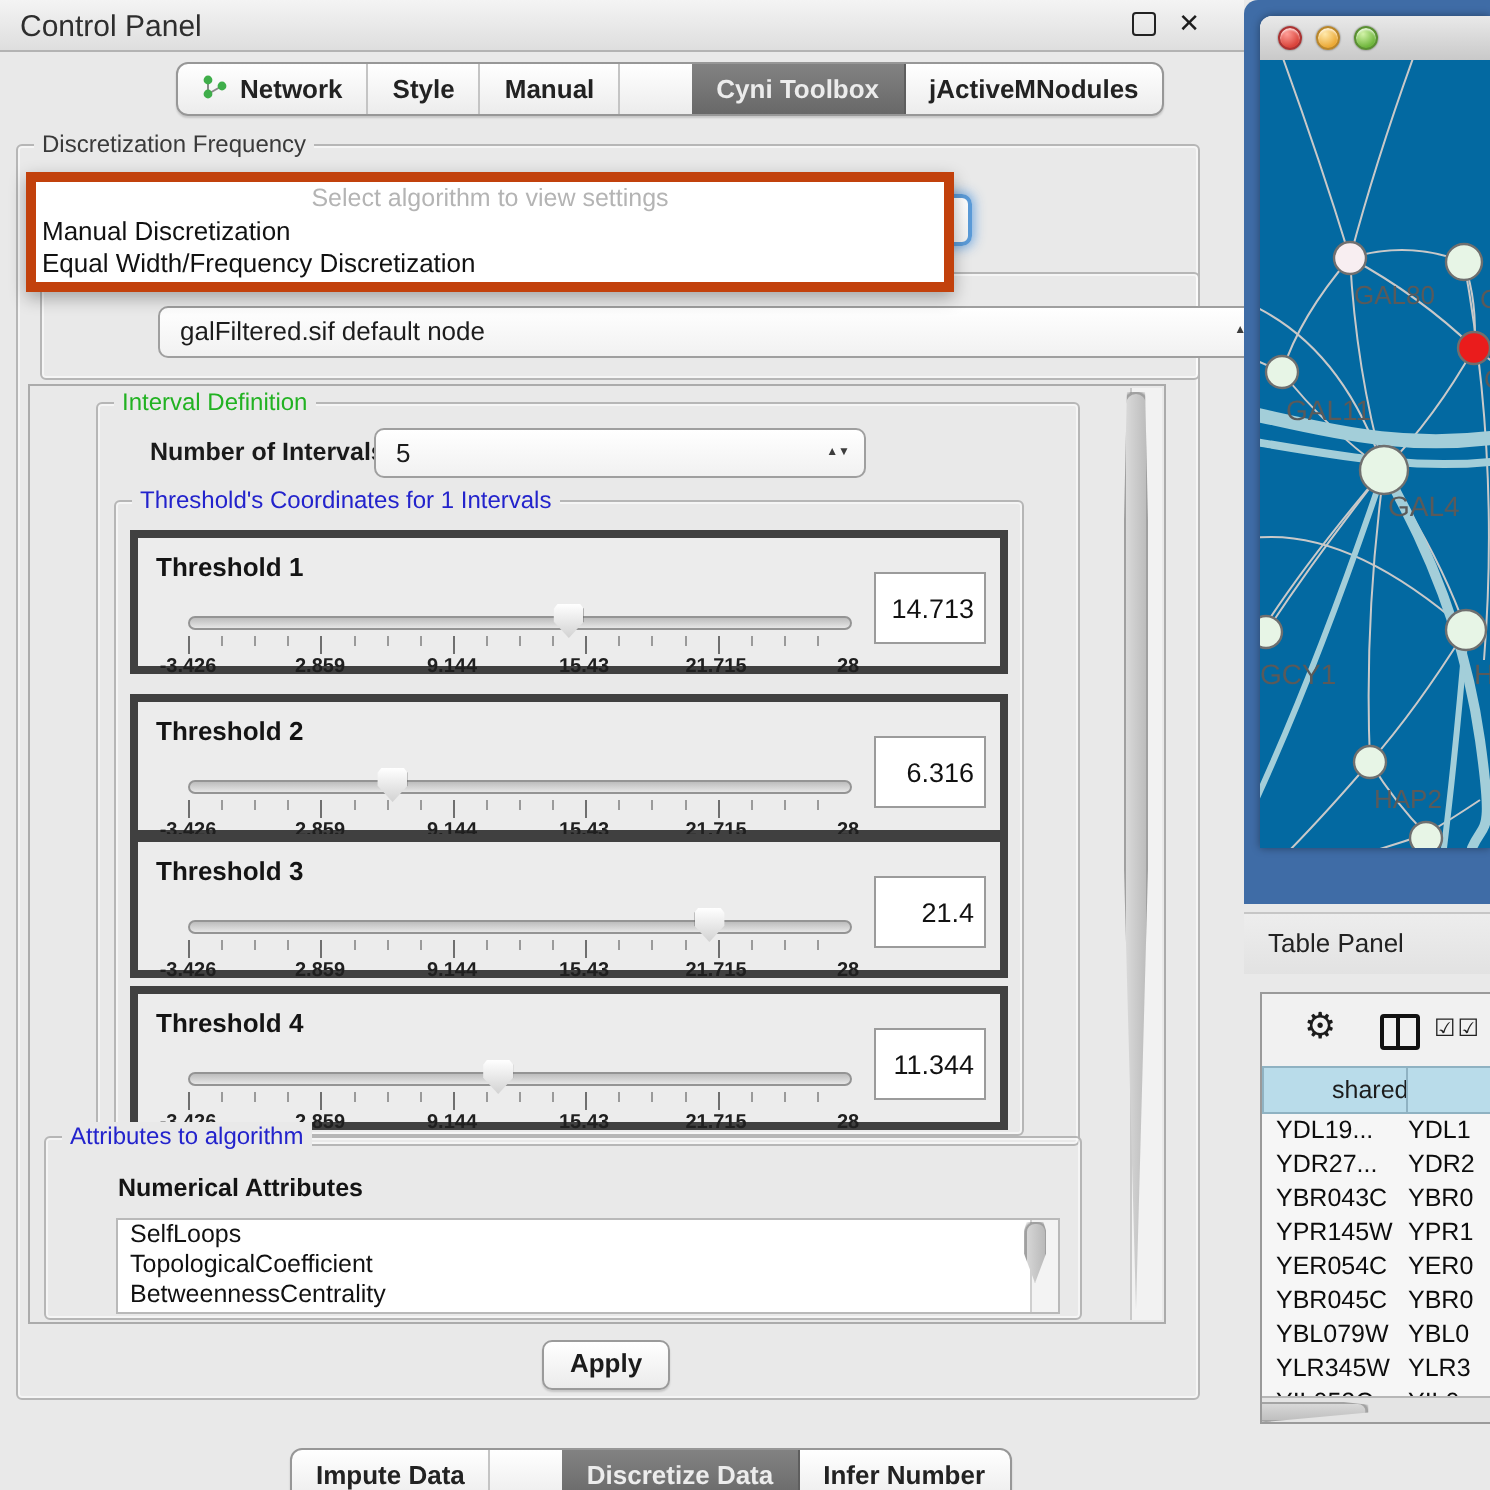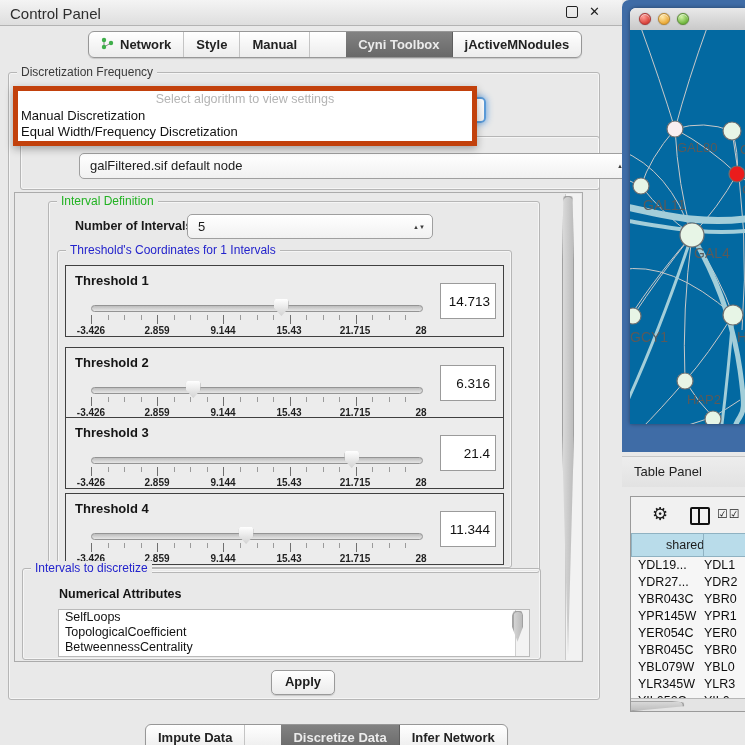--- a/index.html
+++ b/index.html
@@ -45,21 +45,21 @@
   #scrollpane{position:absolute;left:14px;top:192px;width:569px;height:470px;border:1px solid #ababab;background:#e9e9e9;box-sizing:border-box;}
   #v-scroll{position:absolute;right:1px;top:1px;width:15px;height:466px;background:#f2f2f2;border-left:1px solid #c9c9c9;}
   #v-scroll .thumb{position:absolute;left:2px;top:2px;width:10px;height:98%;background:linear-gradient(90deg,#d9d9d9,#bdbdbd);border:1px solid #a0a0a0;border-radius:6px;}
 
   #interval-box{left:33px;top:8px;width:490px;height:370px;}
   #num-label{position:absolute;left:26px;top:17px;font-size:12.5px;font-weight:bold;color:#1a1a1a;}
   #num-combo{left:138px;top:12px;width:246px;height:25px;}
 
   #thr-box{left:8px;top:48px;width:453px;height:316px;}
 
-  .thr-panel{position:absolute;left:7px;width:439px;height:72px;background:#ececec;border:1px solid #404040;box-sizing:border-box;}
+  .thr-panel{position:absolute;left:7px;width:439px;height:72px;background:#ececec;border:4px solid #404040;box-sizing:border-box;}
   .thr-label{position:absolute;left:9px;top:7px;font-size:13px;font-weight:bold;color:#141414;}
   .slider{position:absolute;left:25px;top:32px;width:330px;height:38px;}
   .track{position:absolute;left:0;top:7px;width:100%;height:5px;background:linear-gradient(#bdbdbd,#e6e6e6);border:1px solid #949494;border-radius:4px;}
   .thumb{position:absolute;top:1px;width:15px;height:17px;transform:translateX(-50%);background:linear-gradient(#ffffff,#d2d2d2);clip-path:polygon(12% 0,88% 0,100% 14%,100% 52%,50% 100%,0 52%,0 14%);filter:drop-shadow(0 0 1px #777) drop-shadow(0 1px 1px rgba(0,0,0,.35));}
   .ticks-minor,.ticks-major{position:absolute;left:0;top:17px;width:calc(100% + 1px);}
   .ticks-minor{height:5px;background-image:repeating-linear-gradient(90deg,#9a9a9a 0,#9a9a9a 1px,transparent 1px,transparent 5%);}
   .ticks-major{height:9px;background-image:repeating-linear-gradient(90deg,#6f6f6f 0,#6f6f6f 1px,transparent 1px,transparent 20%);}
   .scale-lab{position:absolute;top:27px;transform:translateX(-50%);font-size:10px;font-weight:bold;color:#1f1f1f;white-space:nowrap;}
   .val-box{position:absolute;right:7px;top:17px;width:56px;height:36px;background:#fff;border:1px solid #9b9b9b;font-size:13.5px;color:#111;text-align:right;line-height:36px;padding-right:5px;box-sizing:border-box;}
 
@@ -244,21 +244,21 @@
                   <span class="scale-lab" style="left:60%">15.43</span>
                   <span class="scale-lab" style="left:80%">21.715</span>
                   <span class="scale-lab" style="left:100%">28</span>
                 </div>
                 <div class="val-box">11.344</div>
               </div>
             </div>
         </div>
 
         <div class="groupbox" id="attr-box" style="left:-27px;top:366px;width:517px;height:90px;">
-          <span class="legend blue">Intervals to discretize</span>
+          <span class="legend blue">Attributes to algorithm</span>
           <span id="attr-sub">Numerical Attributes</span>
           <div id="attr-list">
             <div>
 
                 <div class="list-item">SelfLoops</div>
 
                 <div class="list-item">TopologicalCoefficient</div>
 
                 <div class="list-item">BetweennessCentrality</div>
               </div>
@@ -277,21 +277,21 @@
     <div id="apply-btn">Apply</div>
 
     <div class="seg-bar" id="bottom-tabs">
       <div class="seg">
           <span>Impute Data</span>
         </div>
       <div class="seg selected">
           <span>Discretize Data</span>
         </div>
       <div class="seg">
-          <span>Infer Network</span>
+          <span>Infer Number</span>
         </div>
     </div>
   </div>
 
   <div id="right">
 
     <div id="net-frame">
       <div id="net-window">
         <div id="net-titlebar">
           <span class="light" id="light-red"></span>

